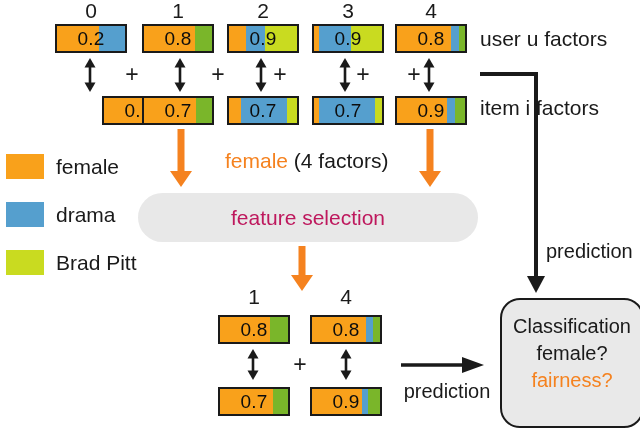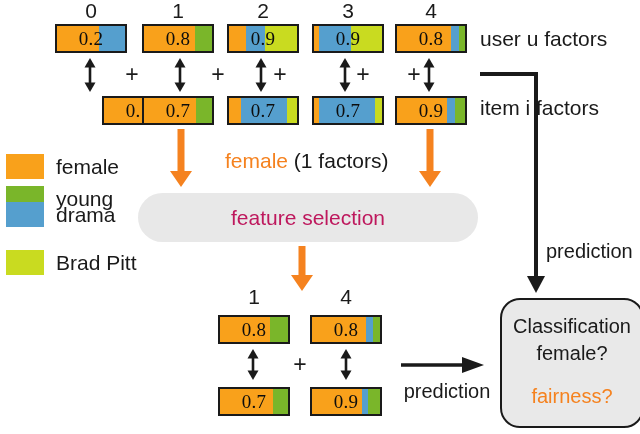--- a/index.html
+++ b/index.html
@@ -8,21 +8,21 @@
     font-family:"Liberation Sans", sans-serif;color:#1a1a1a;
   }
   svg.connectors{position:absolute;left:0;top:0;width:640px;height:434px;pointer-events:none;}
   .ink-line{stroke:var(--c-ink);fill:none;}
   .ink-fill{fill:var(--c-ink);stroke:none;}
   .orange-fill{fill:var(--c-arrow);stroke:none;}
 
   .col-num{position:absolute;width:72px;text-align:center;font-size:21px;line-height:22px;color:#1a1a1a;}
   .bar{
     position:absolute;width:72px;height:29px;border:2px solid #1a1a1a;box-sizing:border-box;
-    display:flex;background:#fff;font-family:Liberation Serif, serif;
+    display:flex;background:#fff;
   }
   .bar .val{
     position:absolute;left:0;top:0;right:0;bottom:0;display:flex;align-items:center;justify-content:center;
     font-size:19px;color:#0d0d0d;letter-spacing:0.2px;
   }
   .seg{height:100%;}
 
   .row-label{position:absolute;font-size:21px;line-height:22px;color:#1a1a1a;white-space:nowrap;}
   .plus{position:absolute;font-size:23px;line-height:23px;color:#1a1a1a;transform:translate(-50%,-50%);}
 
@@ -40,21 +40,21 @@
   }
 
   .pred-label{position:absolute;font-size:20px;color:#1a1a1a;white-space:nowrap;}
 
   .result-box{
     position:absolute;left:500px;top:298px;width:144px;height:130px;box-sizing:border-box;
     background:#e9e9e9;border:2.5px solid #1a1a1a;border-radius:20px;
     display:flex;flex-direction:column;align-items:center;padding-top:13px;
     font-size:20px;line-height:27px;text-align:center;
   }
-  .result-box .fair{color:var(--c-arrow);margin-top:16px;}
+  .result-box .fair{color:var(--c-arrow);}
 </style>
 </head>
 <body>
 
 <div class="canvas">
 
   <svg class="connectors" viewBox="0 0 640 434">
 
     <g>
       <line class="ink-line" x1="90" y1="66" x2="90" y2="84" stroke-width="2.6"></line>
@@ -188,34 +188,30 @@
       <span class="seg" style="width: 15%; background: var(--c-young);"></span>
     </div>
 
   <div class="row-label" style="left:480px;top:97px;">item i factors</div>
   <div class="row-label" style="left:480px;top:28px;">user u factors</div>
 
   <div class="legend-item" style="top:154px;">
     <span class="swatch" style="background: var(--c-female);"></span>
     <span class="legend-label">female</span>
   </div>
-  <div class="legend-item" style="top:186px;">
-    <span class="swatch" style="background: var(--c-young);"></span>
-    <span class="legend-label">young</span>
-  </div>
   <div class="legend-item" style="top:202px;">
     <span class="swatch" style="background: var(--c-drama);"></span>
     <span class="legend-label">drama</span>
   </div>
   <div class="legend-item" style="top:250px;">
     <span class="swatch" style="background: var(--c-bradpitt);"></span>
     <span class="legend-label">Brad Pitt</span>
   </div>
 
-  <div class="sel-caption"><span class="hl">female</span><span> (1 factors)</span></div>
+  <div class="sel-caption"><span class="hl">female</span><span> (4 factors)</span></div>
 
   <div class="pill">
     <span>feature selection</span>
   </div>
 
   <div class="col-num" style="left:218px;top:286px;">1</div>
   <div class="col-num" style="left:310px;top:286px;">4</div>
 
   <div class="bar" style="left:218px;top:315px;">
       <span class="val">0.8</span>

